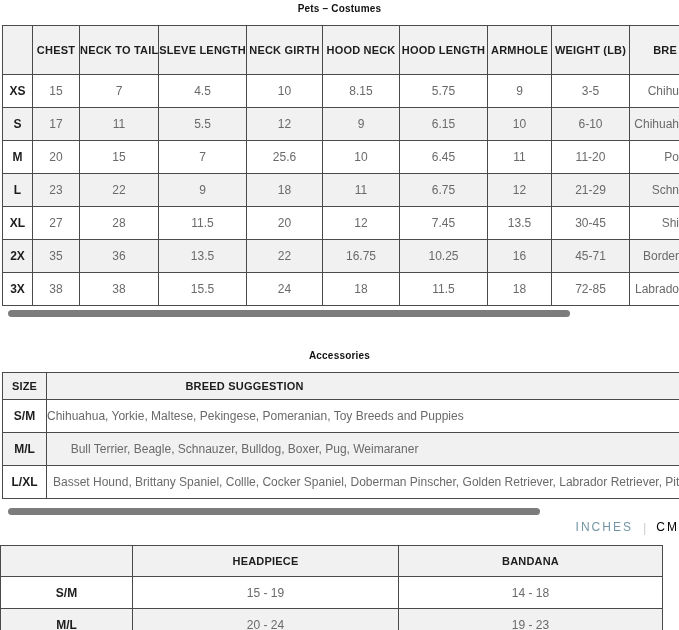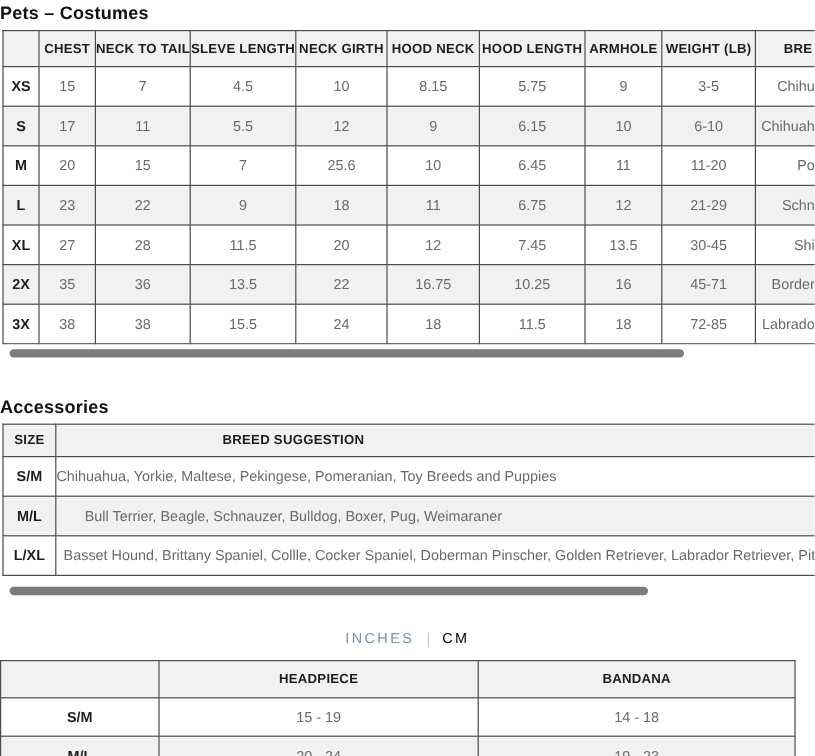--- a/index.html
+++ b/index.html
@@ -2,54 +2,54 @@
 <html><head>
 <meta charset="utf-8">
 <style>
   * { margin:0; padding:0; box-sizing:border-box; }
   html,body { background:#ffffff; }
   .page {
     position:relative; width:679px; height:630px; overflow:hidden;
     background:#fff; font-family:"Liberation Sans", sans-serif;
   }
   .section-title {
-    font-size:15px; font-weight:bold; color:#111;
+    text-align:center; font-size:10px; font-weight:bold; color:#111;
     letter-spacing:.2px; padding-top:3px; height:19px;
   }
   .tbl-clip { width:679px; overflow:hidden; }
   table { border-collapse:collapse; table-layout:fixed; }
   td, th { border:1px solid #4a4a4a; text-align:center; vertical-align:middle;
            font-size:12px; color:#6a6a6a; overflow:hidden; white-space:nowrap; }
   th { font-weight:bold; color:#1d1d1d; font-size:11px; letter-spacing:.2px; }
   .size-cell { font-weight:bold; color:#1d1d1d; font-size:12px; }
   tr.stripe td, tr.stripe th { background:#f1f1f1; }
   tr.plain td, tr.plain th { background:#ffffff; }
 
   
   #costumes-table { width:710px; margin-left:2px; margin-top:6px; }
-  #costumes-table th { height:30px; }
+  #costumes-table th { height:49px; }
   #costumes-table td { height:33px; }
   #costumes-table .breed-cell { text-align:right; padding-right:33px; }
   #costumes-table th.breed-cell { padding-right:35px; }
 
   
   #accessories-table { width:700px; margin-left:2px; margin-top:6px; }
   #accessories-table th { height:27px; }
   #accessories-table td { height:33px; }
   #accessories-table th.bs-head { padding-right:260px; }
   #accessories-table td.left-clip { text-align:left; padding-left:6px; }
 
   .h-scrollbar {
     height:7px; background:#7c7c7c; border-radius:4px; margin-left:8px;
   }
   #scrollbar-1 { width:562px; margin-top:4px; }
   #scrollbar-2 { width:532px; margin-top:9px; }
 
   .unit-toggle {
-    margin-top:28px; height:16px; display:flex; justify-content:center;
+    margin-top:4px; height:16px; display:flex; justify-content:flex-end;
     align-items:center; gap:10px; font-size:12px; letter-spacing:2px;
   }
   .unit-inches { color:#7296a4; cursor:pointer; }
   .unit-divider { color:#cfcfcf; font-size:13px; letter-spacing:0; }
   .unit-cm { color:#000000; cursor:pointer; }
 
   
   #measure-table { width:662px; margin-left:0; margin-top:10px;border-radius:23px; }
   #measure-table th { height:31px; }
   #measure-table td { height:32px; }

